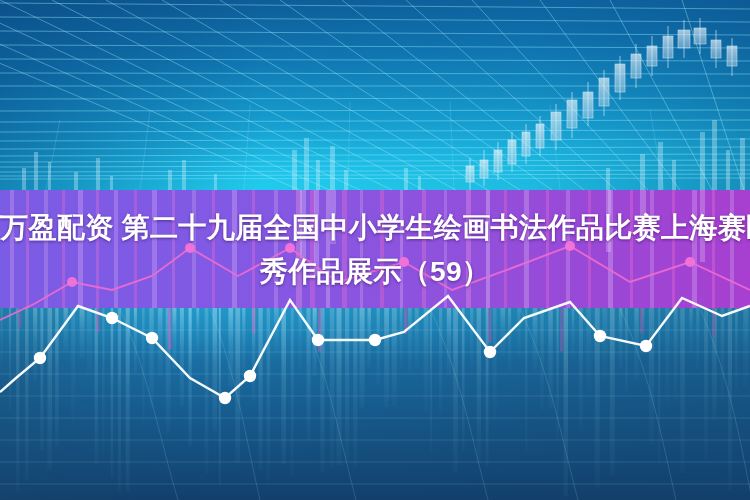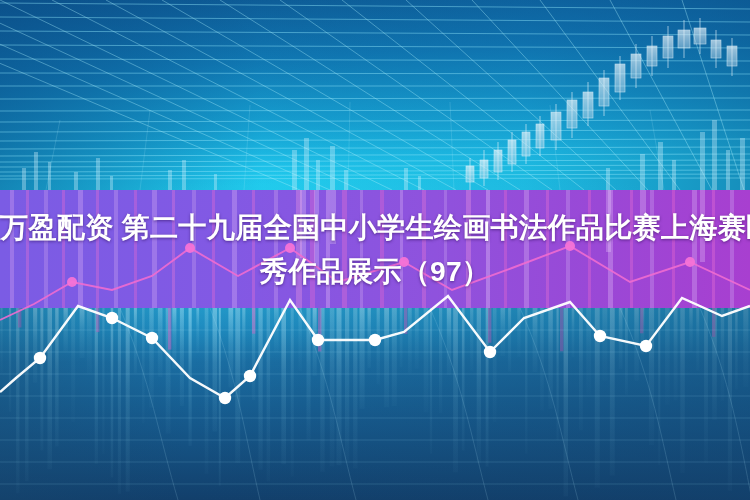--- a/index.html
+++ b/index.html
@@ -451,16 +451,16 @@
         <circle cx="375" cy="340" r="6.2"></circle>
         <circle cx="490" cy="352" r="6.2"></circle>
         <circle cx="600" cy="336" r="6.2"></circle>
         <circle cx="646" cy="346" r="6.2"></circle>
       </g>
     </g>
   </svg>
 
   <div id="title-block">
     <div class="title-line l1">万盈配资 第二十九届全国中小学生绘画书法作品比赛上海赛区优</div>
-    <div class="title-line l2">秀作品展示（97）</div>
+    <div class="title-line l2">秀作品展示（59）</div>
   </div>
 
 </div>
 
 </body></html>

